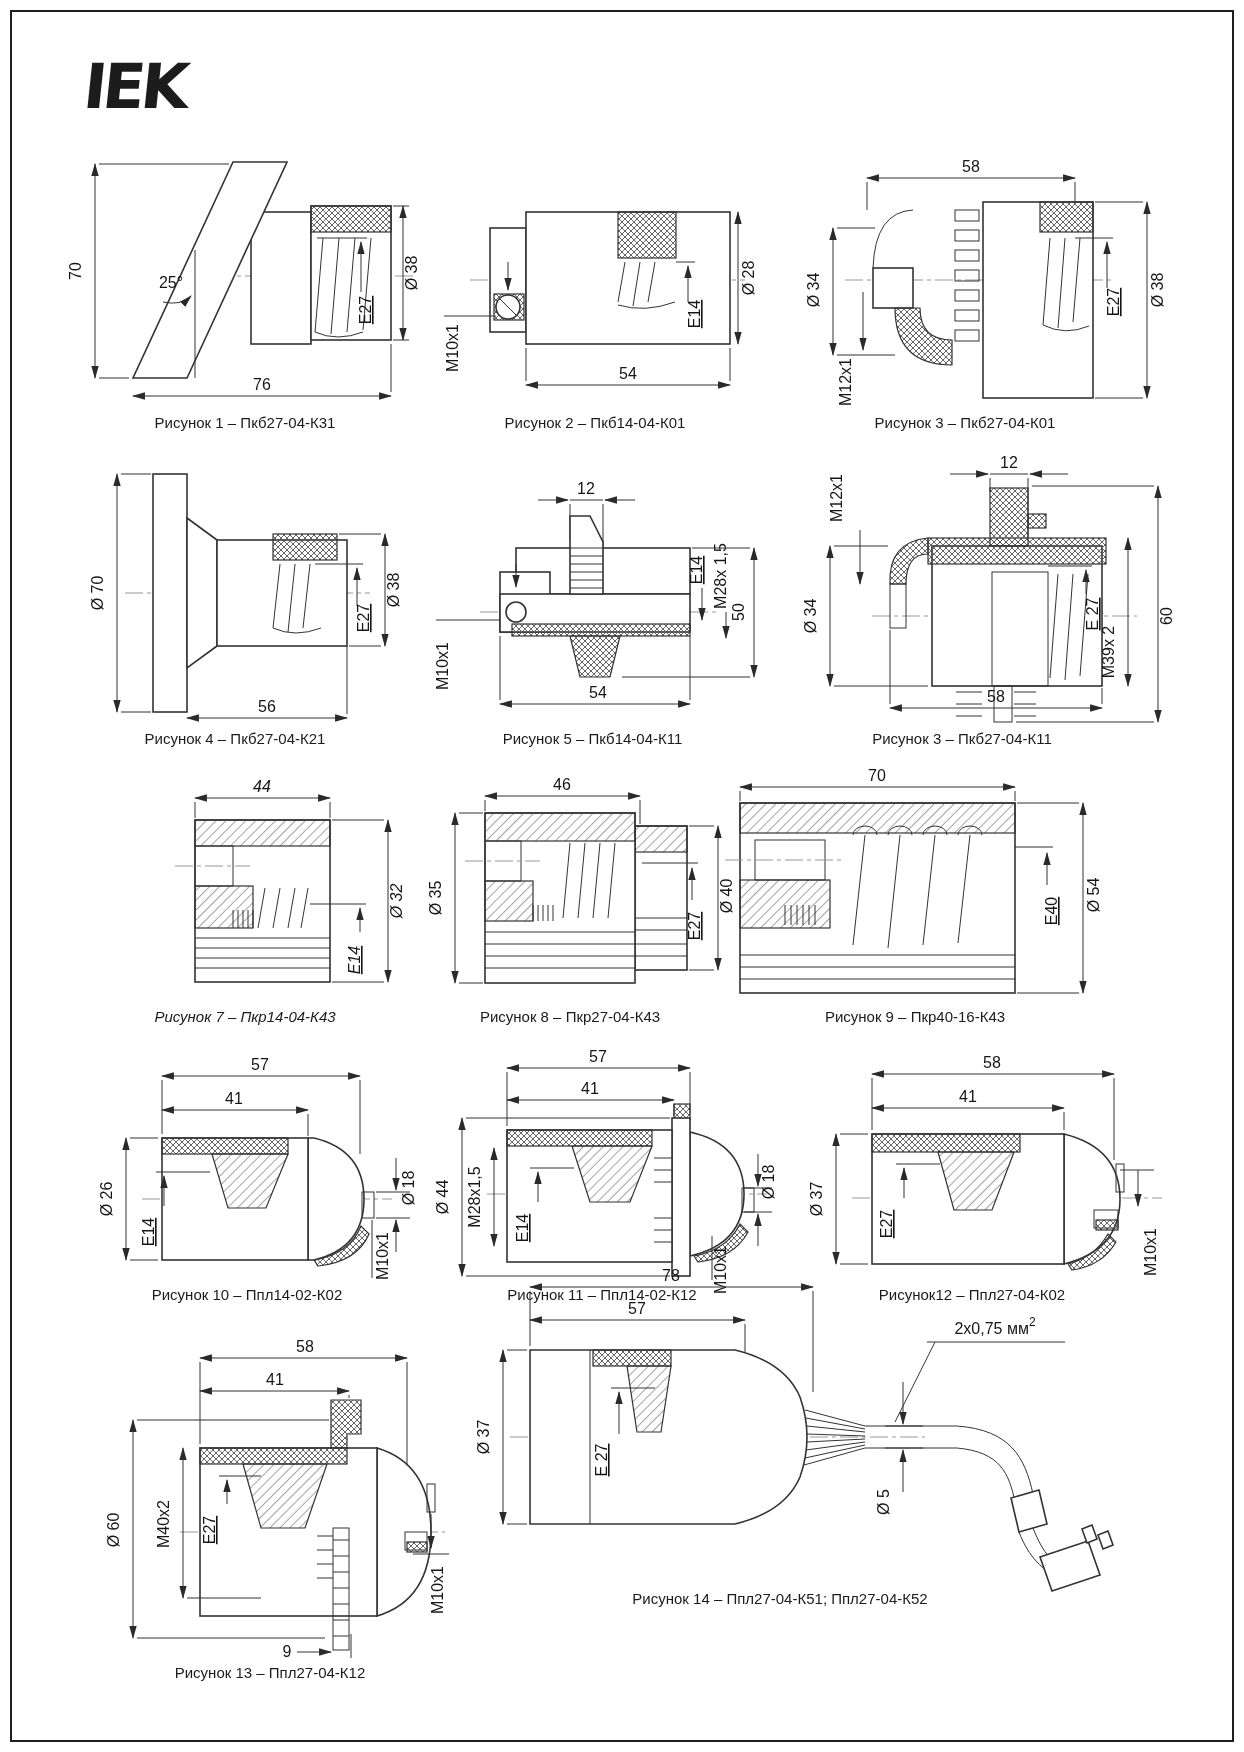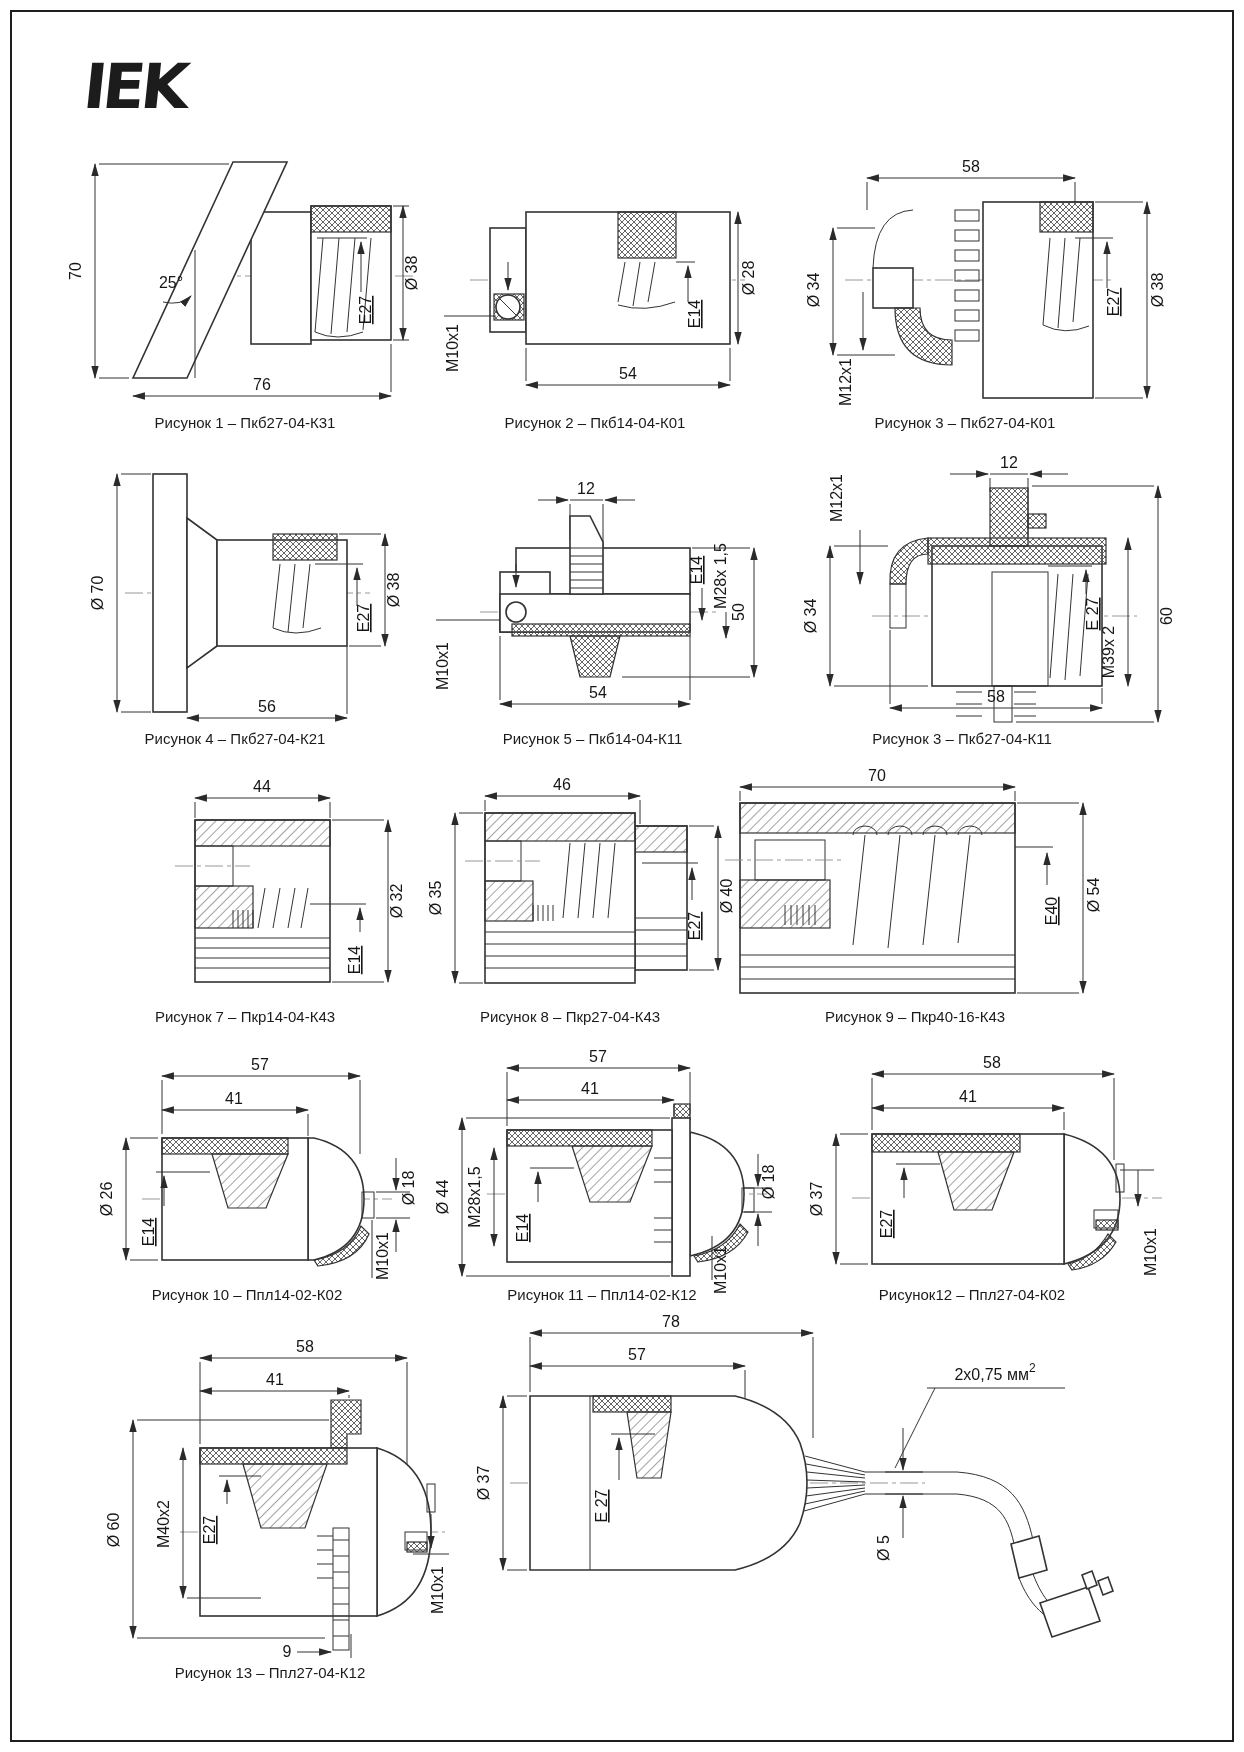--- a/index.html
+++ b/index.html
@@ -241,21 +241,21 @@
       <line class="tn" x1="274" y1="270" x2="412" y2="270"></line>
       <text class="t" x="430" y="164" text-anchor="middle" transform="rotate(-90 430 164)">60</text>
       <line class="dm" marker-start="url(#arr)" marker-end="url(#arr)" x1="148" y1="256" x2="360" y2="256"></line>
       <line class="tn" x1="148" y1="178" x2="148" y2="252"></line>
       <line class="tn" x1="360" y1="236" x2="360" y2="252"></line>
       <text class="t" x="254" y="250" text-anchor="middle">58</text>
     </svg>
     <div class="cap">Рисунок 3 – Пкб27-04-К11</div>
   </div>
 
-  <div class="fig" style="left:80px;top:768px;width:330px;">
+  <div class="fig" style="left:80px;top:768px;width:330px;font-style:italic;">
     <svg viewBox="0 0 330 238" width="330" height="238">
       <line class="dm" marker-start="url(#arr)" marker-end="url(#arr)" x1="115" y1="30" x2="250" y2="30"></line>
       <line class="tn" x1="115" y1="34" x2="115" y2="50"></line>
       <line class="tn" x1="250" y1="34" x2="250" y2="50"></line>
       <text class="t" x="182" y="24" text-anchor="middle">44</text>
       <rect class="ol" x="115" y="52" width="135" height="162"></rect>
       <rect class="hz" x="115" y="52" width="135" height="26"></rect>
       <rect class="tn" x="115" y="78" width="38" height="40"></rect>
       <line class="cl" x1="95" y1="98" x2="170" y2="98"></line>
       <rect class="hz" x="115" y="118" width="58" height="42"></rect>
@@ -470,21 +470,21 @@
       <line class="tn" x1="338" y1="218" x2="374" y2="218"></line>
       <line class="dm" marker-end="url(#arr)" x1="356" y1="178" x2="356" y2="212"></line>
       <text class="t" x="368" y="254" text-anchor="middle" transform="rotate(-90 368 254)">M10x1</text>
       <line class="dm" marker-end="url(#arr)" x1="222" y1="316" x2="256" y2="316"></line>
       <line class="tn" x1="276" y1="298" x2="276" y2="322"></line>
       <text class="t" x="212" y="321" text-anchor="middle">9</text>
     </svg>
     <div class="cap">Рисунок 13 – Ппл27-04-К12</div>
   </div>
 
-  <div class="fig" style="left:455px;top:1308px;width:650px;">
+  <div class="fig" style="left:455px;top:1262px;width:650px;">
     <svg viewBox="0 0 650 326" width="650" height="326">
       <line class="dm" marker-start="url(#arr)" marker-end="url(#arr)" x1="75" y1="25" x2="358" y2="25"></line>
       <line class="tn" x1="75" y1="29" x2="75" y2="84"></line>
       <line class="tn" x1="358" y1="29" x2="358" y2="130"></line>
       <text class="t" x="216" y="19" text-anchor="middle">78</text>
       <line class="dm" marker-start="url(#arr)" marker-end="url(#arr)" x1="75" y1="58" x2="290" y2="58"></line>
       <line class="tn" x1="290" y1="62" x2="290" y2="95"></line>
       <text class="t" x="182" y="52" text-anchor="middle">57</text>
       <line class="cl" x1="55" y1="175" x2="470" y2="175"></line>
       <path class="ol" d="M75,88 L280,88 Q330,100 345,135 Q352,155 352,175 Q352,195 345,215 Q330,250 280,262 L75,262 z"></path>
@@ -511,15 +511,16 @@
       <text class="t" x="34" y="175" text-anchor="middle" transform="rotate(-90 34 175)">Ø 37</text>
       <line class="tn" x1="156" y1="126" x2="200" y2="126"></line>
       <line class="dm" marker-end="url(#arr)" x1="164" y1="172" x2="164" y2="130"></line>
       <text class="t u" x="152" y="198" text-anchor="middle" transform="rotate(-90 152 198)">E 27</text>
       <line class="tn" x1="430" y1="164" x2="468" y2="164"></line>
       <line class="tn" x1="430" y1="186" x2="468" y2="186"></line>
       <line class="dm" marker-end="url(#arr)" x1="448" y1="120" x2="448" y2="162"></line>
       <line class="dm" marker-end="url(#arr)" x1="448" y1="230" x2="448" y2="188"></line>
       <text class="t" x="434" y="240" text-anchor="middle" transform="rotate(-90 434 240)">Ø 5</text>
     </svg>
+    <div class="cap">Рисунок 14 – Ппл27-04-К51; Ппл27-04-К52</div>
   </div>
 
 </div>
 
 </body></html>

